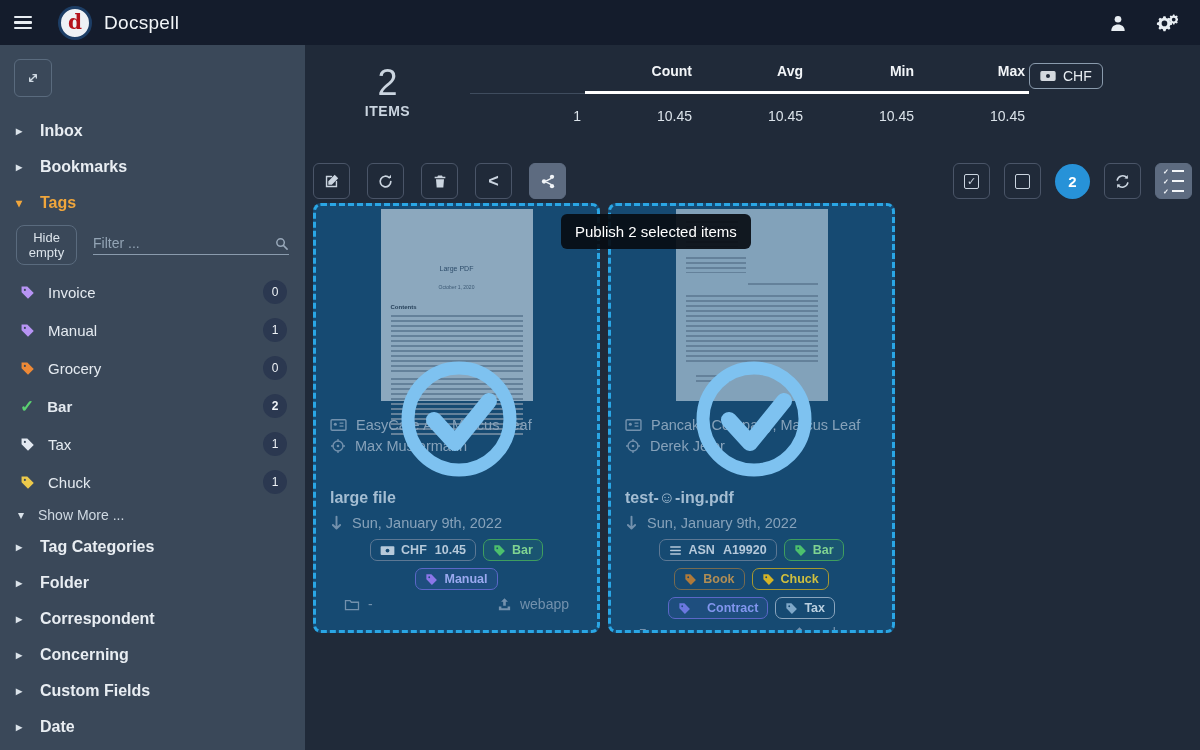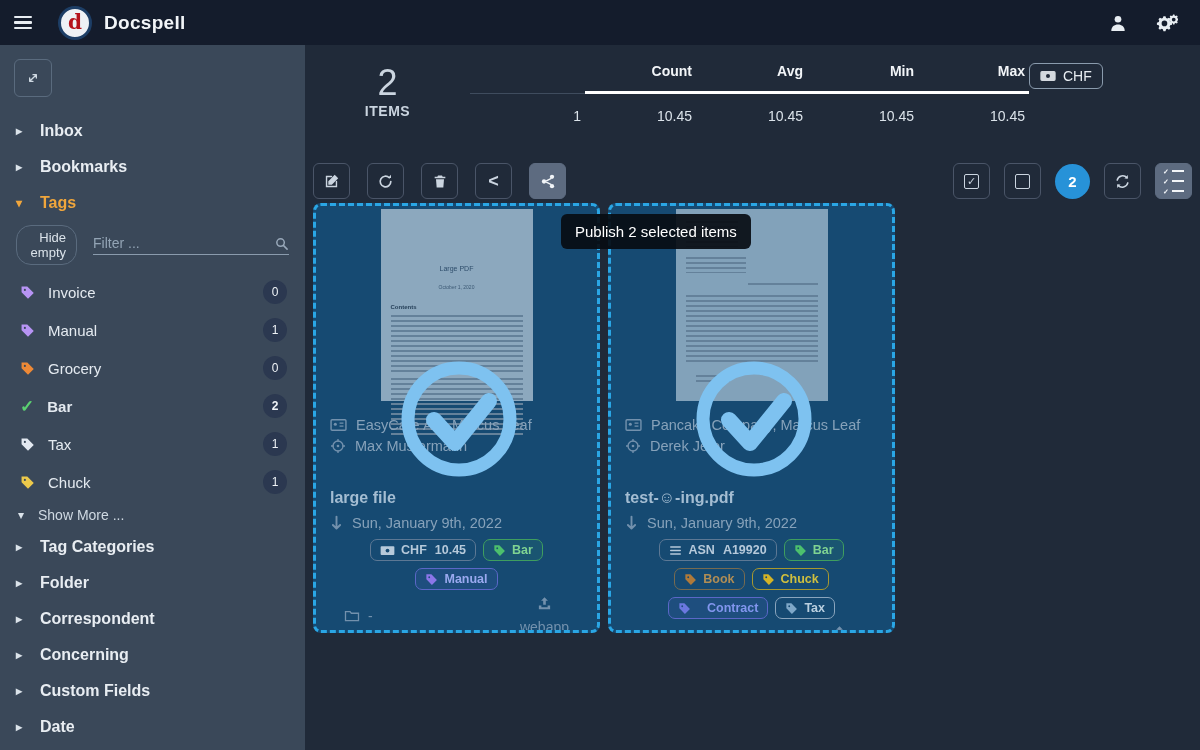--- a/index.html
+++ b/index.html
@@ -7,33 +7,33 @@
   body { font-family:"Liberation Sans", sans-serif; background:#202a39; position:relative; color:#e2e8f0; }
   svg { display:block; }
   .icon { display:inline-flex; align-items:center; justify-content:center; flex:none; }
 
   
   .navbar { position:absolute; top:0; left:0; width:1200px; height:45px; background:#141c2c; display:flex; align-items:center; z-index:30; }
   .hamburger { width:46px; height:45px; display:flex; flex-direction:column; gap:3px; align-items:center; justify-content:center; cursor:pointer; }
   .hamburger span { width:18px; height:2.5px; background:#e8edf2; border-radius:1px; }
   .logo { width:34px; height:34px; border-radius:50%; background:#eef1f5; border:3px solid #1d3e66; display:flex; align-items:center; justify-content:center; margin-left:12px; }
   .logo b { color:#b5121b; font-size:20px; font-family:"DejaVu Serif", serif; line-height:1; transform:translateY(-1px); }
-  .app-title { font-size:19px; font-weight:bold; color:#f2f5f8; margin-left:12px; letter-spacing:.3px; }
+  .app-title { font-size:19px; font-weight:normal; color:#f2f5f8; margin-left:12px; letter-spacing:.3px; }
   .nav-right { margin-left:auto; display:flex; align-items:center; gap:26px; padding-right:22px; color:#e8edf2; }
 
   
   .sidebar { position:absolute; top:45px; left:0; width:305px; height:705px; background:#3a4859; padding:14px 0 0 0; z-index:20; }
   .expand-btn { width:38px; height:38px; margin-left:14px; border:1px solid #5a6b7e; border-radius:6px; display:flex; align-items:center; justify-content:center; color:#cfd9e2; cursor:pointer; }
   .side-nav { margin-top:16px; }
   .side-item { display:flex; align-items:center; gap:14px; padding:9px 16px; font-size:16px; font-weight:bold; color:#e8edf2; cursor:pointer; }
   .caret { font-size:12px; color:#dbe3ea; width:10px; }
   .side-item.tags-head { color:#f0a63c; }
   .side-item.tags-head .caret { color:#f0a63c; }
   .tag-controls { display:flex; align-items:center; gap:16px; padding:4px 16px 8px 16px; }
-  .hide-empty { border:1px solid #5a6b7e; border-radius:15px; padding:4px 10px; font-size:13px; color:#dbe3ea; background:transparent; cursor:pointer;text-align:right; }
+  .hide-empty { border:1px solid #5a6b7e; border-radius:8px; padding:4px 10px; font-size:13px; color:#dbe3ea; background:transparent; cursor:pointer; }
   .filter-wrap { flex:1; display:flex; align-items:center; border-bottom:1px solid #8a9bad; padding-bottom:3px; color:#98a8b9; }
   .filter-wrap input { flex:1; background:transparent; border:none; outline:none; font-size:14px; color:#e2e8f0; font-family:inherit; }
   .filter-wrap input::placeholder { color:#93a4b5; }
   .tag-row { display:flex; align-items:center; gap:13px; padding:7px 18px 7px 20px; font-size:15px; color:#e4eaf0; cursor:pointer; }
   .tag-row .count { margin-left:auto; background:#2b3850; color:#eef2f6; min-width:24px; height:24px; border-radius:12px; font-size:12px; display:flex; align-items:center; justify-content:center; padding:0 7px; }
   .tag-row.selected { font-weight:bold; }
   .tag-check { color:#5bd171; font-size:17px; font-weight:bold; }
   .show-more { display:flex; align-items:center; gap:10px; padding:6px 16px 6px 18px; font-size:14px; color:#cfd9e2; cursor:pointer; }
 
   
@@ -94,21 +94,21 @@
   .b-green { border-color:#3f9e5f; color:#7fd392; background:rgba(56,161,105,.12); }
   .b-indigo { border-color:#5b67c7; color:#9aa9ef; background:rgba(90,103,216,.12); }
   .b-brown { border-color:#72675０; border-color:#776b50; color:#b08d55; }
   .b-yellow { border-color:#a8982f; color:#cfbf3e; }
   .b-contract { border-color:#5b67c7; color:#8296ee; background:rgba(90,103,216,.12);gap:16px; }
   .b-light { border-color:#8aa5bd; color:#b9cfdf; }
   .badge .tagic { width:13px; height:13px; }
 
   .card-bottom { margin-top:auto; padding:0 14px 12px 14px; }
   .folder-line { display:flex; align-items:center; font-size:14px; color:#7391ad; padding:6px 0 10px 0; }
-  .folder-line .right { margin-left:auto; display:flex; align-items:center; gap:8px;flex-direction:column; }
+  .folder-line .right { margin-left:auto; display:flex; align-items:center; gap:8px; }
   .foot { display:flex; align-items:center; gap:8px; }
   .fbtn { min-width:34px; height:29px; border:1px solid #3e6288; border-radius:6px; background:transparent; color:#6d90b0; display:flex; align-items:center; justify-content:center; font-size:13px; padding:0 8px; cursor:pointer; font-family:inherit; }
   .due-chip { margin-left:auto; display:flex; align-items:center; gap:7px; border:1px solid #3e6288; border-radius:6px; height:29px; padding:0 10px; color:#8fb3d1; font-size:13.5px; font-weight:bold; }
 
   
   .tooltip { position:absolute; top:169px; left:256px; background:rgba(8,12,18,.92); color:#fff; font-size:15px; padding:9px 14px; border-radius:6px; z-index:40; white-space:nowrap; }
 </style>
 </head>
 <body>
 

